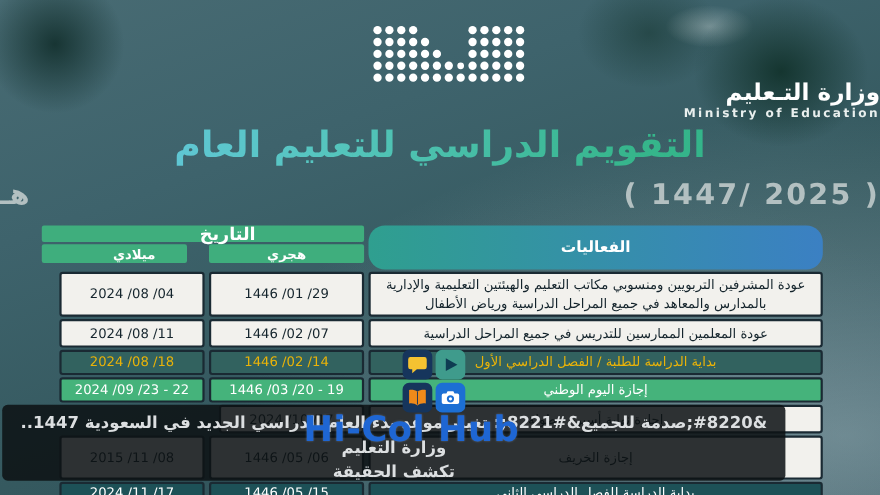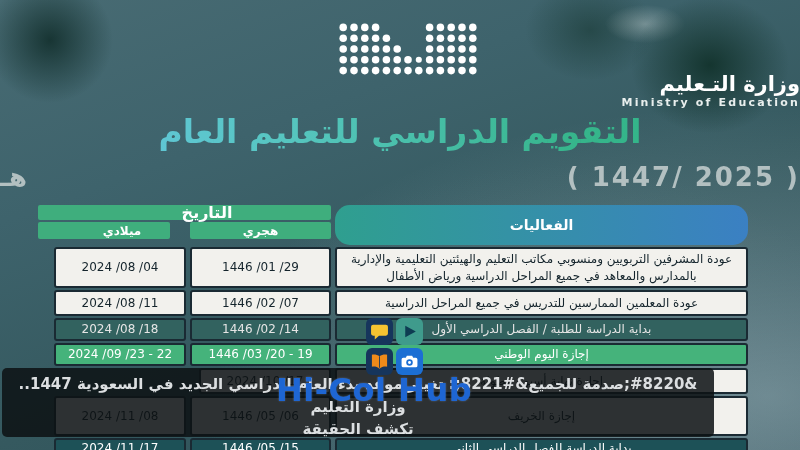--- a/index.html
+++ b/index.html
@@ -59,21 +59,21 @@
   .th-hijri,.th-greg{background:#3fae7d;border-radius:2px;color:#fff;font-size:12px;
            font-weight:700;display:flex;align-items:center;justify-content:center;}
   .tbody{display:flex;flex-direction:column;gap:2px;margin-top:2px;}
   .trow{display:flex;gap:4px;}
   .cell{border:2px solid #1a2a33;border-radius:3px;display:flex;align-items:center;
         justify-content:center;text-align:center;font-weight:400;line-height:1.4;}
   .c-event{flex:0 0 413px;font-size:12px;padding:0 8px;}
   .c-hijri{flex:0 0 141px;font-size:12px;direction:rtl;}
   .c-greg{flex:0 0 132px;font-size:12px;direction:rtl;}
   .row-white .cell{background:#f2f1ed;color:#14242c;}
-  .row-teal .cell{background:#32625f;color:#e5e5e5;}
+  .row-teal .cell{background:#32625f;color:#eab308;}
   .row-teal2 .cell{background:#1d5157;color:#fff;}
   .row-green .cell{background:#45b37b;color:#fff;}
   .h41{height:41px}.h26{height:26px}.h23{height:23px}.h40{height:40px}.h20{height:20px}
 
   
   .news{position:absolute;left:2px;top:368px;width:712px;height:69px;border-radius:5px;
         background:rgba(13,17,20,.86);z-index:40;direction:rtl;color:#dcdfe1;
         display:flex;flex-direction:column;align-items:center;justify-content:flex-start;
         padding-top:5px;font-size:15px;font-weight:600;line-height:1.5;text-align:center;}
 
@@ -201,21 +201,21 @@
         <div class="cell c-hijri">19 - 20/ 03/ 1446</div>
         <div class="cell c-greg">22 - 23/ 09/ 2024</div>
       </div>
       <div class="trow h26 row-white">
         <div class="cell c-event">إجازة نهاية أسبوع مطولة</div>
         <div class="cell c-greg">17/ 10/ 2024</div>
       </div>
       <div class="trow h40 row-white">
         <div class="cell c-event">إجازة الخريف</div>
         <div class="cell c-hijri">06/ 05/ 1446</div>
-        <div class="cell c-greg">08/ 11/ 2024</div>
+        <div class="cell c-greg">08/ 11/ 2015</div>
       </div>
       <div class="trow h20 row-teal2">
         <div class="cell c-event">بداية الدراسة للفصل الدراسي الثاني</div>
         <div class="cell c-hijri">15/ 05/ 1446</div>
         <div class="cell c-greg">17/ 11/ 2024</div>
       </div>
     </div>
   </div>
 
   <div class="wm-icons">

